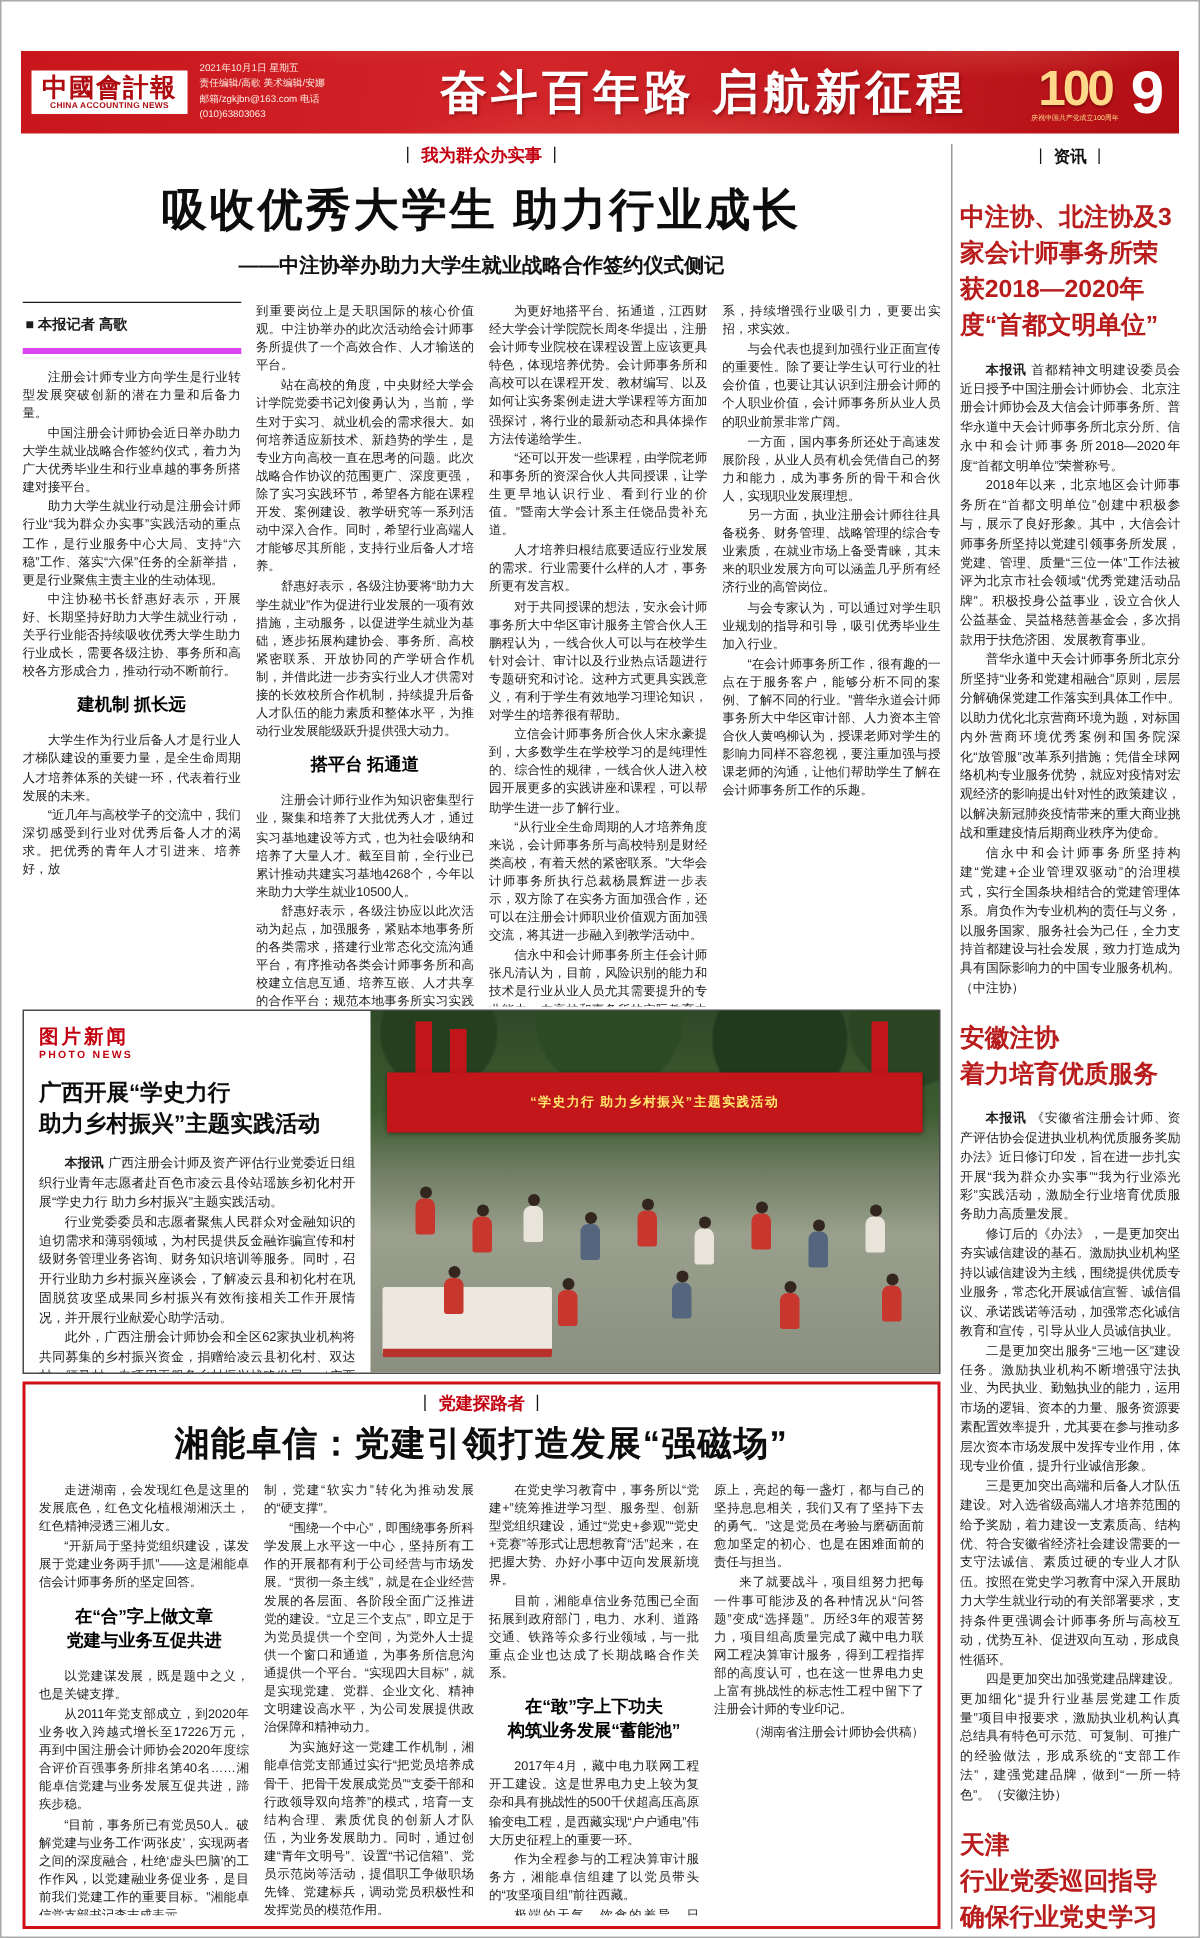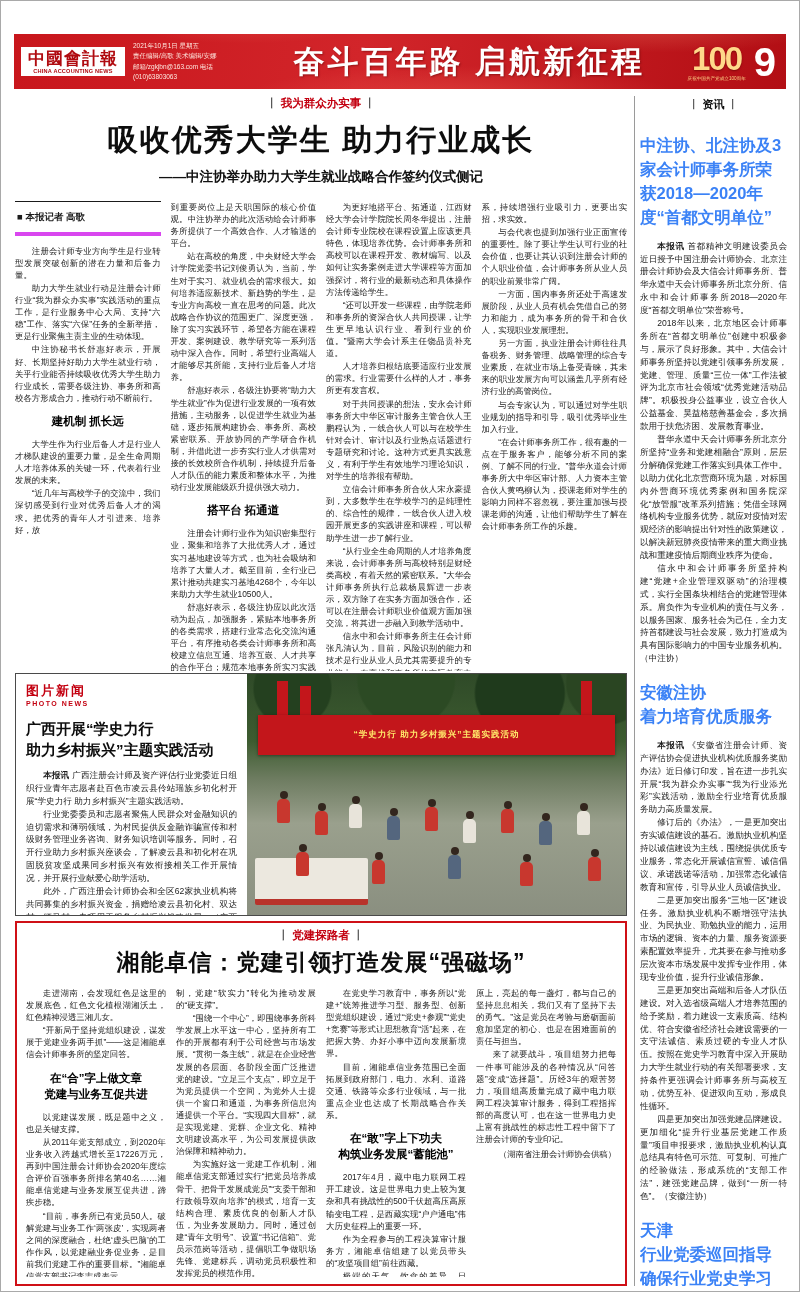--- a/index.html
+++ b/index.html
@@ -73,21 +73,21 @@
   .person::before{content:"";position:absolute;top:-8px;left:3px;width:8px;height:8px;border-radius:50%;background:#33261e;}
   .person:nth-of-type(3n){background:#e8e4da;} .person:nth-of-type(4n){background:#54667e;}
   .person:nth-of-type(5n){background:#c8372e;}
   
   .party-box{margin-top:5px;flex:1;border:2px solid #cf1017;padding:5px 9px 7px;box-sizing:border-box;
     display:flex;flex-direction:column;overflow:hidden;}
   .party-title{font-size:23px;font-weight:900;text-align:center;letter-spacing:1px;color:#0d0d0d;margin:4px 0 9px;}
   
   .info-tag{margin-bottom:22px;font-size:11px;}
   .info-article{margin-bottom:16px;}
-  .info-title{font-size:16.5px;font-weight:900;line-height:1.45;margin:0 0 10px;white-space:pre-line;color:#3b82f6;}
+  .info-title{font-size:16.5px;font-weight:900;line-height:1.45;margin:0 0 10px;white-space:pre-line;color:#b91c1c;}
   .info-body p{font-size:8.6px;line-height:1.5;text-align:justify;text-indent:2em;margin:0;}
 </style>
 </head>
 <body>
 
 <div class="page">
 
   <header class="banner">
     <div class="logo-box">
       <div class="logo-cn">中國會計報</div>
@@ -113,20 +113,21 @@
       <section class="lead-article">
         <div class="tag">
           <span class="tag-text">我为群众办实事</span>
         </div>
         <h1 class="main-title">吸收优秀大学生 助力行业成长</h1>
         <div class="main-subtitle">——中注协举办助力大学生就业战略合作签约仪式侧记</div>
         <div class="cols">
             <div class="col">
               <div class="byline">■ 本报记者 高歌</div>
               <p>注册会计师专业方向学生是行业转型发展突破创新的潜在力量和后备力量。</p>
+              <p>中国注册会计师协会近日举办助力大学生就业战略合作签约仪式，着力为广大优秀毕业生和行业卓越的事务所搭建对接平台。</p>
               <p>助力大学生就业行动是注册会计师行业“我为群众办实事”实践活动的重点工作，是行业服务中心大局、支持“六稳”工作、落实“六保”任务的全新举措，更是行业聚焦主责主业的生动体现。</p>
               <p>中注协秘书长舒惠好表示，开展好、长期坚持好助力大学生就业行动，关乎行业能否持续吸收优秀大学生助力行业成长，需要各级注协、事务所和高校各方形成合力，推动行动不断前行。</p>
               <h4 class="subhead">建机制 抓长远</h4>
               <p>大学生作为行业后备人才是行业人才梯队建设的重要力量，是全生命周期人才培养体系的关键一环，代表着行业发展的未来。</p>
               <p>“近几年与高校学子的交流中，我们深切感受到行业对优秀后备人才的渴求。把优秀的青年人才引进来、培养好，放</p>
             </div>
             <div class="col">
               <p class="ni">到重要岗位上是天职国际的核心价值观。中注协举办的此次活动给会计师事务所提供了一个高效合作、人才输送的平台。</p>
               <p>站在高校的角度，中央财经大学会计学院党委书记刘俊勇认为，当前，学生对于实习、就业机会的需求很大。如何培养适应新技术、新趋势的学生，是专业方向高校一直在思考的问题。此次战略合作协议的范围更广、深度更强，除了实习实践环节，希望各方能在课程开发、案例建设、教学研究等一系列活动中深入合作。同时，希望行业高端人才能够尽其所能，支持行业后备人才培养。</p>
               <p>舒惠好表示，各级注协要将“助力大学生就业”作为促进行业发展的一项有效措施，主动服务，以促进学生就业为基础，逐步拓展构建协会、事务所、高校紧密联系、开放协同的产学研合作机制，并借此进一步夯实行业人才供需对接的长效校所合作机制，持续提升后备人才队伍的能力素质和整体水平，为推动行业发展能级跃升提供强大动力。</p>

